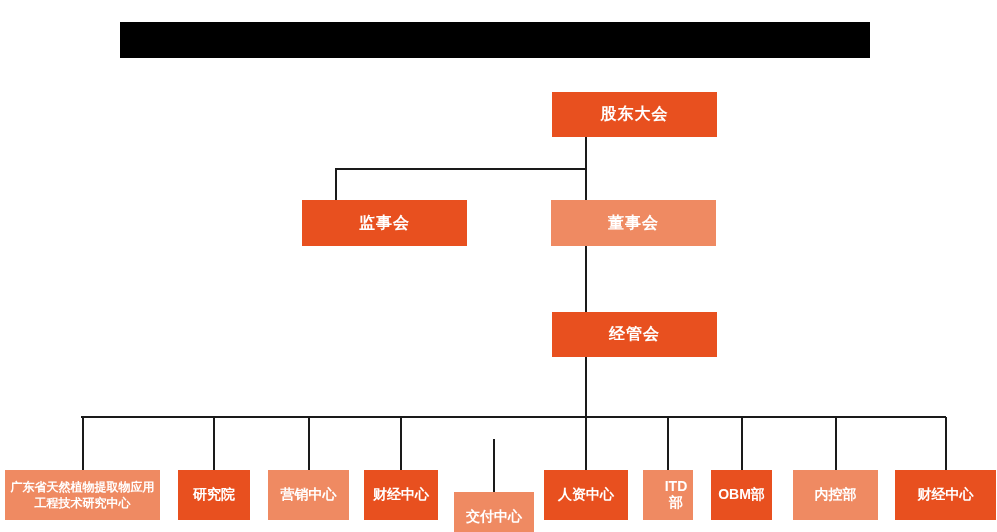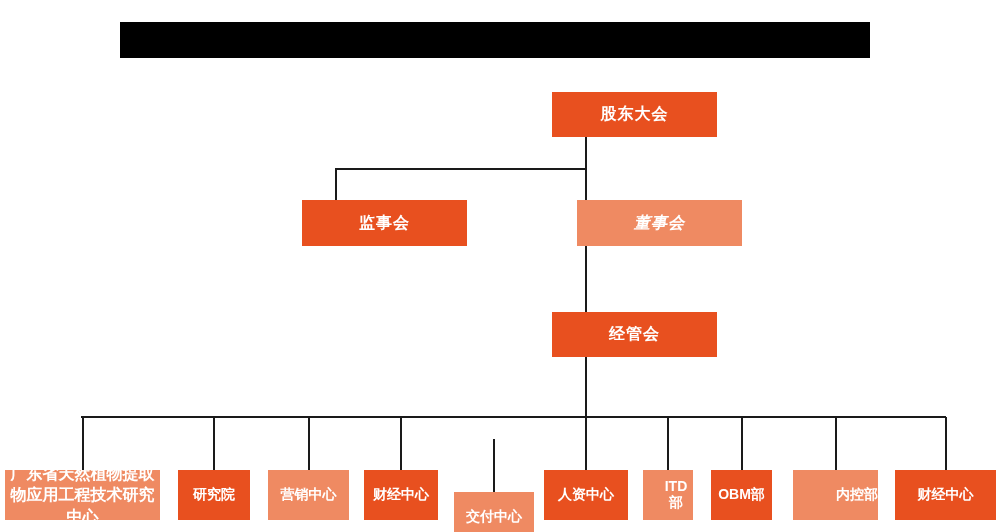--- a/index.html
+++ b/index.html
@@ -31,21 +31,21 @@
     color: #ffffff;
     font-weight: bold;
     text-align: center;
     box-sizing: border-box;
   }
   .node.dark  { background: #E8501F; }
   .node.light { background: #EF8A62; }
   .node.top-level { font-size: 16px; letter-spacing: 1px; margin-left: 48px; }
   .node.dept { font-size: 14px; }
   .node.dept-long {
-    font-size: 16px;
+    font-size: 12px;
     line-height: 1.35;
     padding: 0 5px;
   }
   
   .node.dept::before, .node.dept-long::before {
     content: "";
     position: absolute;
     left: calc(50% - 1px);
     top: -53px;
     width: 2px;
@@ -71,21 +71,21 @@
   <div class="line" style="left:585px; top:357px; width:2px; height:60px;"></div>
   <div class="line" style="left:81px; top:416px; width:865px; height:2px;"></div>
 
   <div class="node dark top-level" style="left:504px; top:92px; width:165px; height:45px;">
     <span>股东大会</span>
   </div>
 
   <div class="node dark top-level" style="left:254px; top:200px; width:165px; height:46px;">
     <span>监事会</span>
   </div>
-  <div class="node light top-level" style="left:529px; top:200px; width:165px; height:46px;font-style:italic;">
+  <div class="node light top-level" style="left:503px; top:200px; width:165px; height:46px;">
     <span>董事会</span>
   </div>
 
   <div class="node dark top-level" style="left:504px; top:312px; width:165px; height:45px;">
     <span>经管会</span>
   </div>
 
   <div class="node light dept-long" style="left:5px; top:470px; width:155px; height:50px;">
     <span>广东省天然植物提取物应用工程技术研究中心</span>
   </div>
@@ -103,20 +103,20 @@
   </div>
   <div class="node dark dept" style="left:544px; top:470px; width:84px; height:50px;">
     <span>人资中心</span>
   </div>
   <div class="node light dept" style="left:643px; top:470px; width:50px; height:50px;padding-left:16px;">
     <span>ITD部</span>
   </div>
   <div class="node dark dept" style="left:711px; top:470px; width:61px; height:50px;">
     <span>OBM部</span>
   </div>
-  <div class="node light dept" style="left:793px; top:470px; width:85px; height:50px;justify-content:flex-end;">
+  <div class="node light dept" style="left:793px; top:470px; width:85px; height:50px;">
     <span>内控部</span>
   </div>
   <div class="node dark dept" style="left:895px; top:470px; width:101px; height:50px;">
     <span>财经中心</span>
   </div>
 
 </div>
 
 </body></html>

